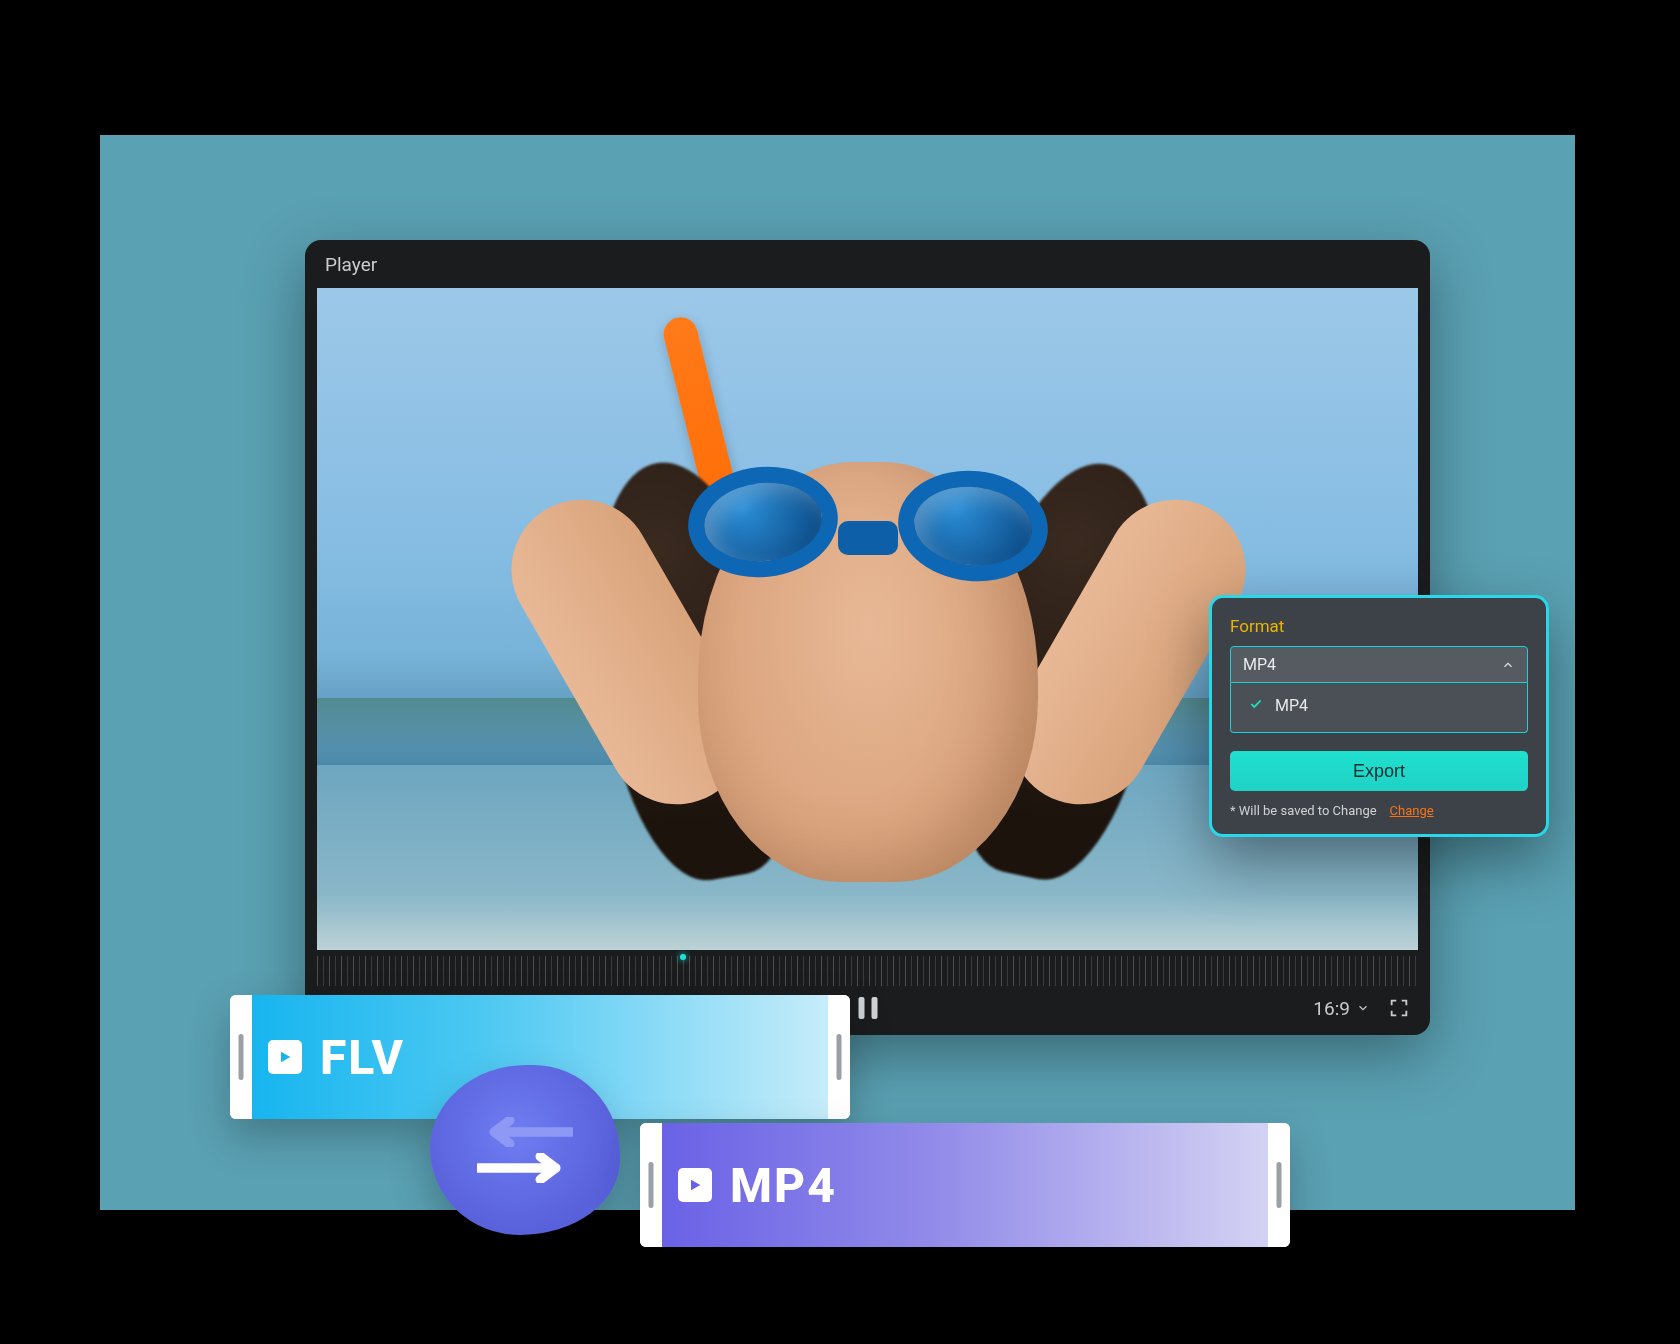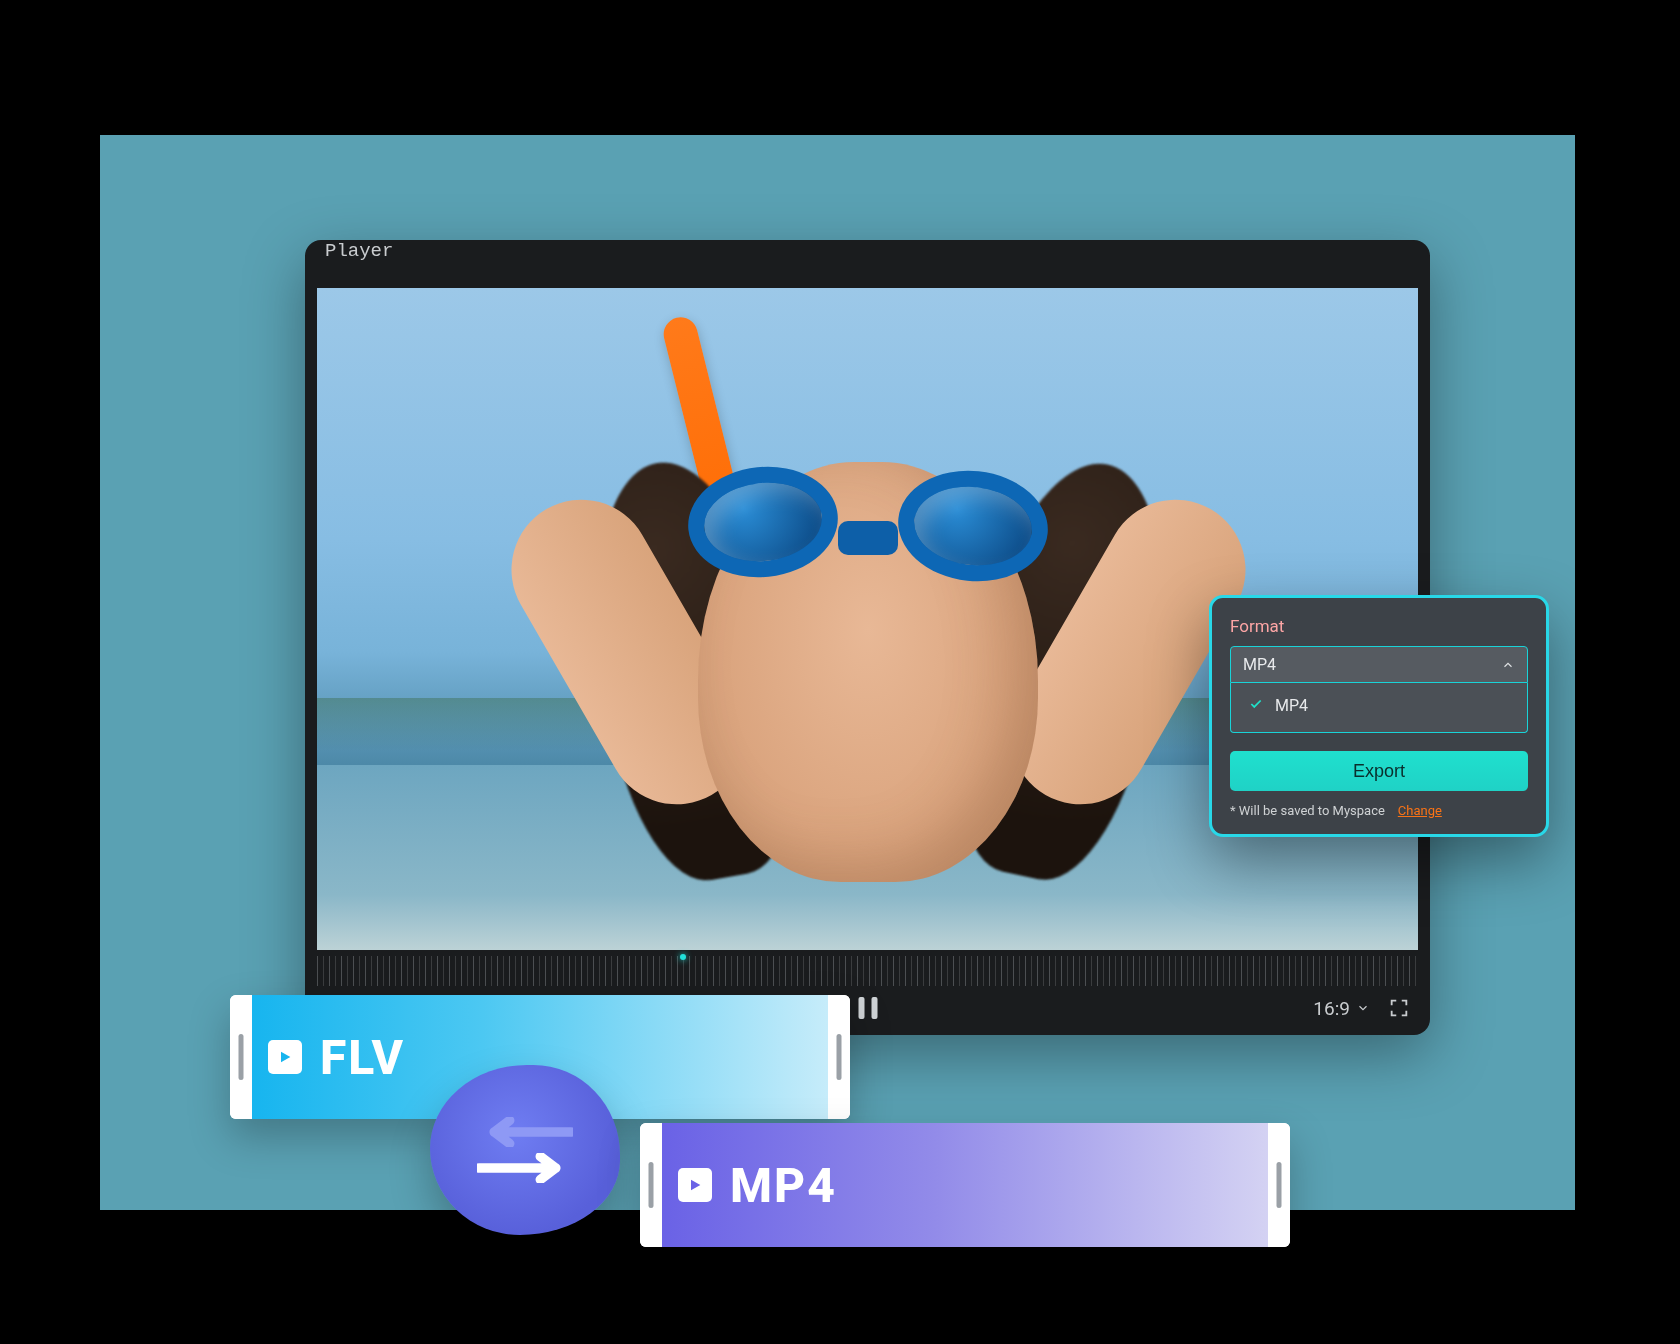--- a/index.html
+++ b/index.html
@@ -28,26 +28,25 @@
     width: 1125px;
     height: 795px;
     background: #1a1c1e;
     border-radius: 16px;
     overflow: hidden;
     box-shadow: 0 20px 60px rgba(0,0,0,0.35);
   }
   .player-titlebar {
     height: 48px;
     display: flex;
-    align-items: flex-start;
+    align-items: center;
     padding: 0 20px;
     color: #c9cccf;
     font-size: 19px;
     font-weight: 400;
-    font-family: Liberation Mono, monospace;
   }
   .player-viewport {
     margin: 0 12px;
     height: 662px;
     background: linear-gradient(180deg, #9cc8e8 0%, #87bde3 38%, #78b3d9 55%, #4d89a8 72%, #6b9fb0 80%, #a0c0c4 100%);
     position: relative;
     overflow: hidden;
   }
 
   
@@ -148,21 +147,21 @@
   .export-panel {
     position:absolute;
     right: 26px; top: 460px;
     width: 340px;
     background: #3d4248;
     border: 3px solid #28d8e8;
     border-radius: 14px;
     padding: 18px 18px 16px;
     box-shadow: 0 24px 60px rgba(0,0,0,.4);
   }
-  .ep-label { color:#fca5a5; font-size:17px; margin-bottom:10px; }
+  .ep-label { color:#eab308; font-size:17px; margin-bottom:10px; }
   .ep-select {
     border:1.5px solid #19d3d8;
     background:#565b61;
     border-radius:4px 4px 0 0;
     display:flex; align-items:center; justify-content:space-between;
     padding: 8px 12px;
     color:#e8eaec; font-size:16px;
     cursor:pointer;
   }
   .ep-options {
@@ -292,21 +291,21 @@
         <span class="check">
           <svg width="14" height="14" viewBox="0 0 24 24" fill="none" stroke="#1fe0c8" stroke-width="3">
               <polyline points="4 12 9 17 20 6"></polyline>
             </svg>
         </span>
         <span>MP4</span>
       </div>
     </div>
     <button class="ep-button">Export</button>
     <div class="ep-note">
-      <span>* Will be saved to Myspace</span>
+      <span>* Will be saved to Change</span>
       &nbsp;&nbsp;
       <a>Change</a>
     </div>
   </div>
 
   <div class="chip chip-flv">
     <div class="grip"></div>
     <div class="body">
       <span class="play-badge">
         <svg viewBox="0 0 24 24">

